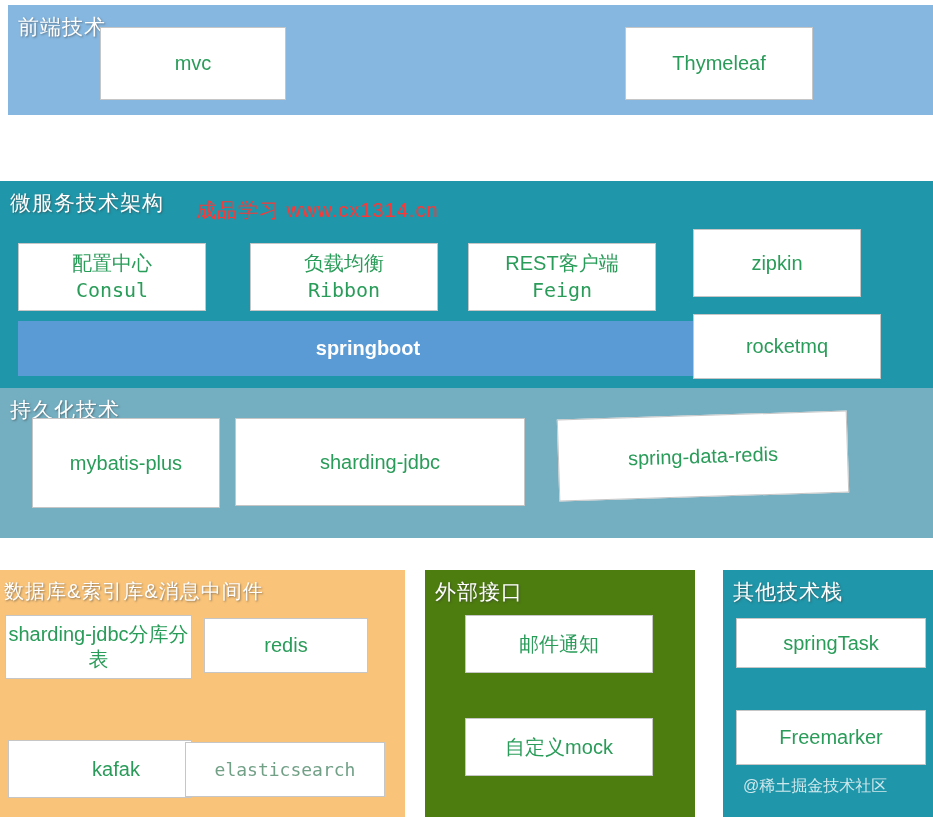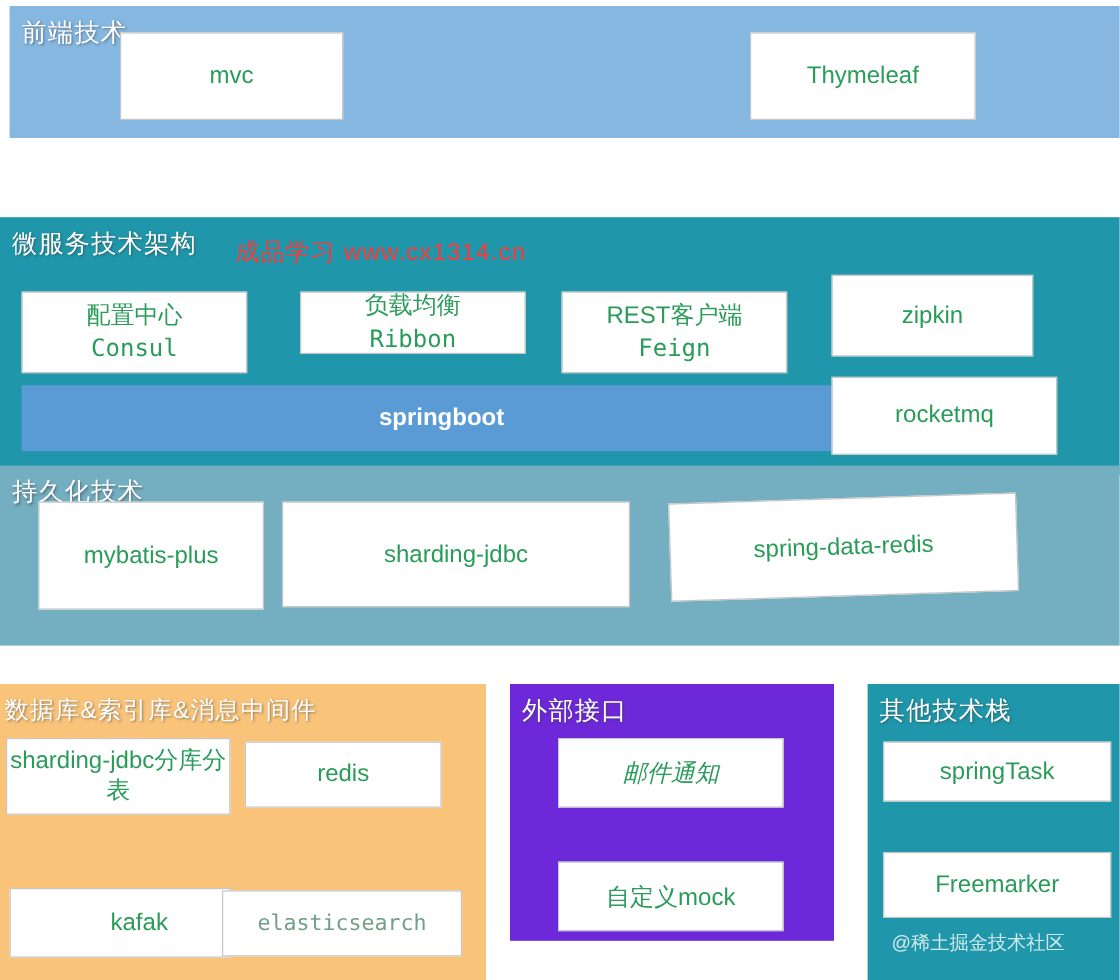--- a/index.html
+++ b/index.html
@@ -19,21 +19,21 @@
     display:flex;align-items:center;justify-content:center;
     color:#2a9c59;font-size:20px;text-align:center;
     box-sizing:border-box;
   }
   .box.two-line{flex-direction:column;line-height:1.35;}
   .mono{font-family:"DejaVu Sans Mono","Liberation Mono",monospace;}
   .sec-frontend{left:8px;top:5px;width:925px;height:110px;background:#85b7e0;}
   .sec-micro{left:0;top:143px;width:933px;height:215px;background:#1f96a9;margin-top:38px;}
   .sec-persist{left:0;top:388px;width:933px;height:150px;background:#73aec1;}
   .sec-db{left:0;top:570px;width:405px;height:247px;background:#f9c379;}
-  .sec-ext{left:425px;top:570px;width:270px;height:214px;background:#6d28d9;}
+  .sec-ext{left:425px;top:570px;width:270px;height:247px;background:#4d7c0f;}
   .sec-other{left:723px;top:570px;width:210px;height:247px;background:#1f96a9;}
   .red-watermark{
     position:absolute;left:196px;top:16px;color:#fb3838;font-size:20px;
     letter-spacing:1px;white-space:nowrap;
   }
   .springboot{
     background:#5b9bd5;border:none;color:#ffffff;font-size:20px;font-weight:600;
   }
   .rotate-slight{transform:rotate(-1.8deg);}
   .muted-green{color:#72a087;}
@@ -57,21 +57,21 @@
 
 <div class="section sec-micro">
   <div class="section-title">微服务技术架构</div>
   <div class="red-watermark">成品学习 www.cx1314.cn</div>
 
   <div class="box two-line" style="left:18px;top:62px;width:188px;height:68px;">
     <div>配置中心</div>
     <div class="mono">Consul</div>
   </div>
 
-  <div class="box two-line" style="left:250px;top:62px;width:188px;height:52px;">
+  <div class="box two-line" style="left:250px;top:62px;width:188px;height:68px;">
     <div>负载均衡</div>
     <div class="mono">Ribbon</div>
   </div>
 
   <div class="box two-line" style="left:468px;top:62px;width:188px;height:68px;">
     <div>REST客户端</div>
     <div class="mono">Feign</div>
   </div>
 
   <div class="box" style="left:693px;top:48px;width:168px;height:68px;">
@@ -119,21 +119,21 @@
   </div>
 
   <div class="box mono muted-green" style="left:185px;top:172px;width:200px;height:55px;font-size:18px;">
     <span>elasticsearch</span>
   </div>
 </div>
 
 <div class="section sec-ext">
   <div class="section-title">外部接口</div>
 
-  <div class="box" style="left:40px;top:45px;width:188px;height:58px;font-style:italic;">
+  <div class="box" style="left:40px;top:45px;width:188px;height:58px;">
     <span>邮件通知</span>
   </div>
 
   <div class="box" style="left:40px;top:148px;width:188px;height:58px;">
     <span>自定义mock</span>
   </div>
 </div>
 
 <div class="section sec-other">
   <div class="section-title">其他技术栈</div>

